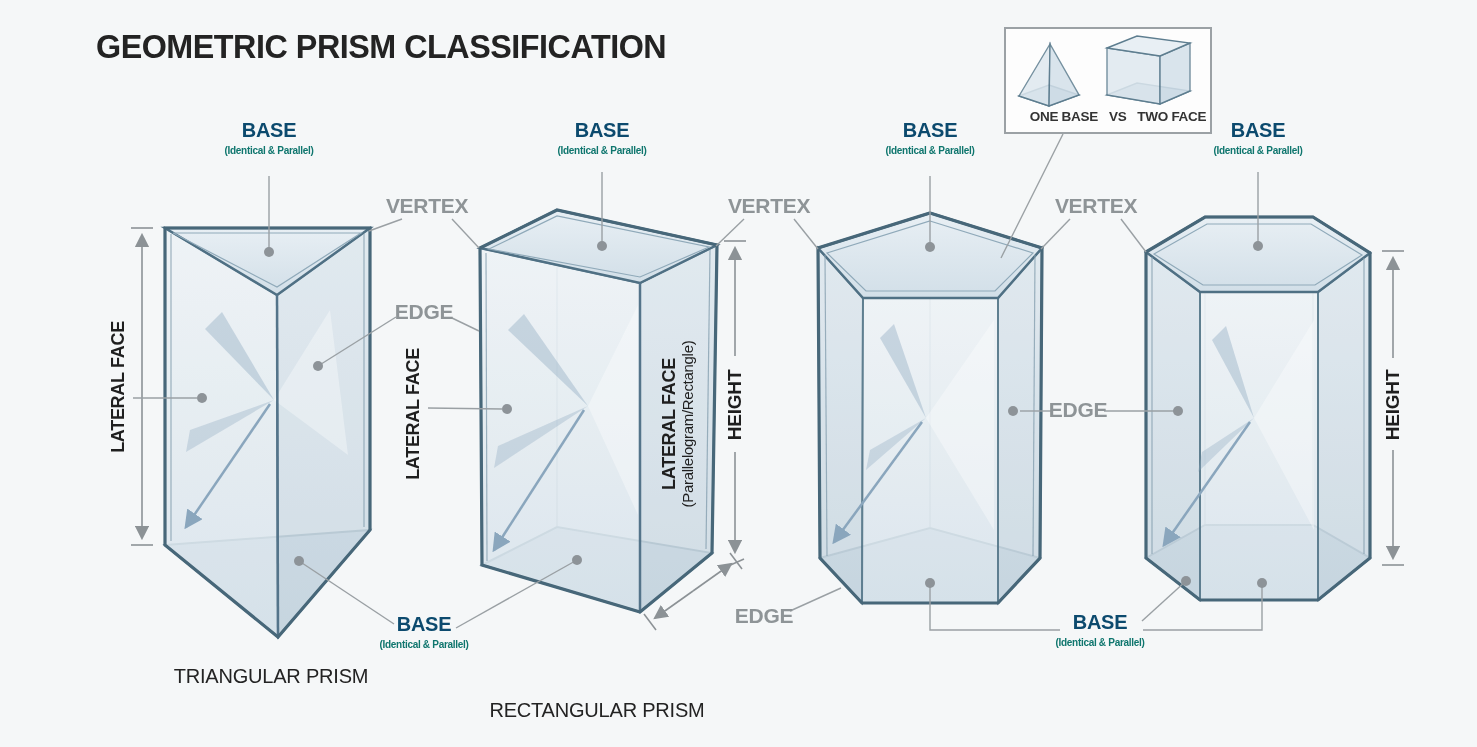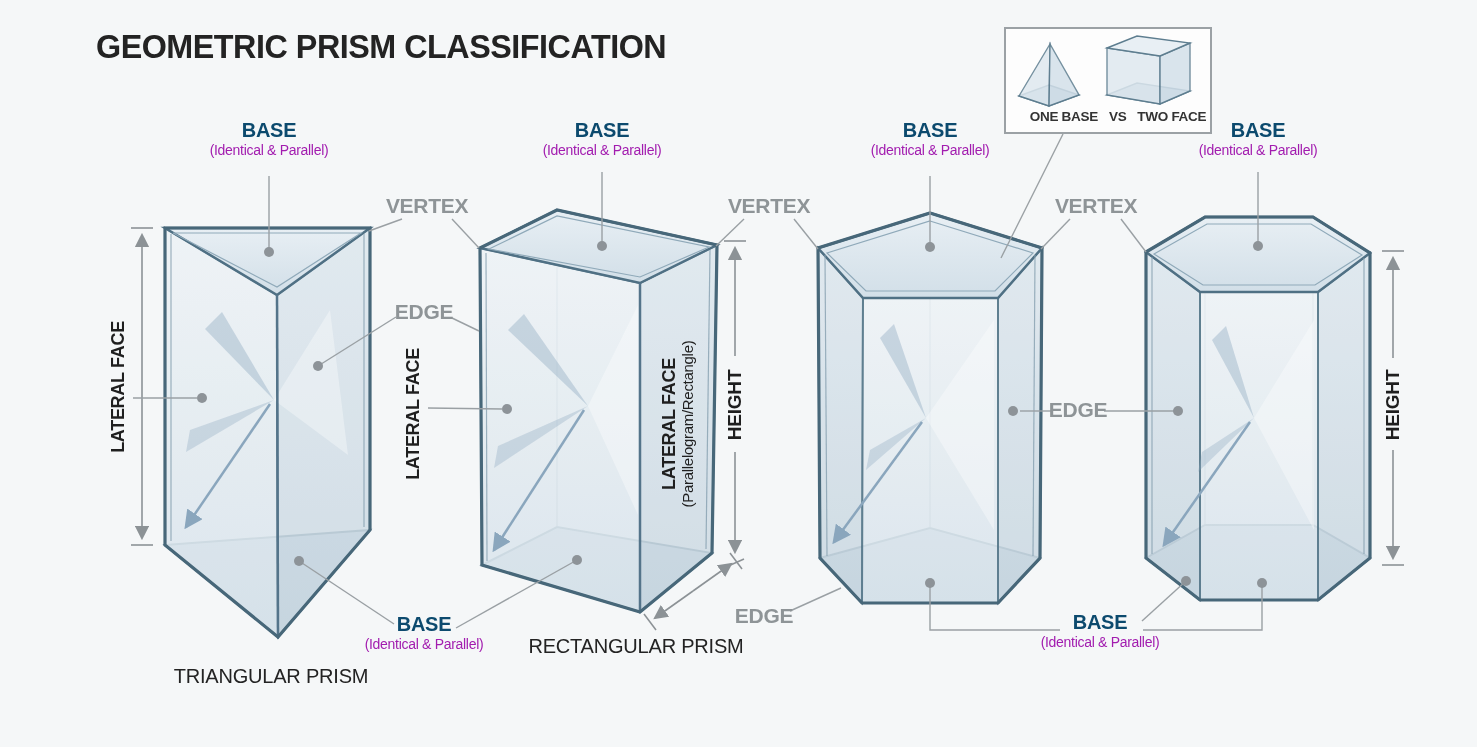--- a/index.html
+++ b/index.html
@@ -4,21 +4,21 @@
 <style>
   html,body{margin:0;padding:0;background:#fff;}
   #stage{position:relative;width:1477px;height:747px;background:#f5f7f8;overflow:hidden;
          font-family:"Liberation Sans",sans-serif;color:#2b2b2b;}
   #scene{position:absolute;left:0;top:0;z-index:2;}
   .abs{position:absolute;z-index:3;}
   .cx{transform:translateX(-50%);text-align:center;}
   .title{font-size:34px;font-weight:700;color:#232323;letter-spacing:-0.5px;
          transform:scaleX(0.95);transform-origin:left top;white-space:nowrap;}
   .base-lbl .l1{font-size:20px;font-weight:700;color:#0c4a6e;line-height:21px;letter-spacing:-0.3px;text-align:center;}
-  .base-lbl .l2{font-size:14px;font-weight:400;color:#a21caf;line-height:19px;letter-spacing:-0.3px;}
+  .base-lbl .l2{font-size:10px;font-weight:700;color:#0f766e;line-height:19px;letter-spacing:-0.3px;}
   .gray-lbl{font-size:21px;font-weight:700;color:#8e9497;letter-spacing:-0.3px;white-space:nowrap;}
   .cap{font-size:20px;font-weight:400;color:#232323;letter-spacing:-0.2px;white-space:nowrap;}
   .vlab{position:absolute;z-index:3;transform:translate(-50%,-50%) rotate(-90deg);
         white-space:nowrap;text-align:center;}
   .vlab .l1{font-size:18px;font-weight:700;color:#1f1f1f;letter-spacing:-0.3px;line-height:20px;}
   .vlab .l2{font-size:15px;font-weight:400;color:#1f1f1f;letter-spacing:-0.3px;line-height:18px;}
   .height-lbl{font-size:19px;font-weight:700;color:#1f1f1f;letter-spacing:-0.2px;}
   .inset-box{position:absolute;left:1004px;top:27px;width:208px;height:107px;z-index:1;
              background:#fdfdfd;border:2px solid #9ba1a5;box-sizing:border-box;}
   .inset-caption{position:absolute;left:1004px;top:109px;width:228px;z-index:3;
@@ -244,21 +244,21 @@
   <div class="abs cx base-lbl" style="left:424px;top:614px;">
     <div class="l1">BASE</div>
     <div class="l2">(Identical &amp; Parallel)</div>
   </div>
   <div class="abs cx base-lbl" style="left:1100px;top:612px;">
     <div class="l1">BASE</div>
     <div class="l2">(Identical &amp; Parallel)</div>
   </div>
 
   <div class="abs cx cap" style="left:271px;top:665px;">TRIANGULAR PRISM</div>
-  <div class="abs cx cap" style="left:597px;top:635px;margin-left:39px;">RECTANGULAR PRISM</div>
+  <div class="abs cx cap" style="left:597px;top:699px;">RECTANGULAR PRISM</div>
 
   <div class="inset-caption">
     <span>ONE BASE</span>
     <span>VS</span>
     <span>TWO FACE</span>
   </div>
 
 </div>
 
 </body></html>

